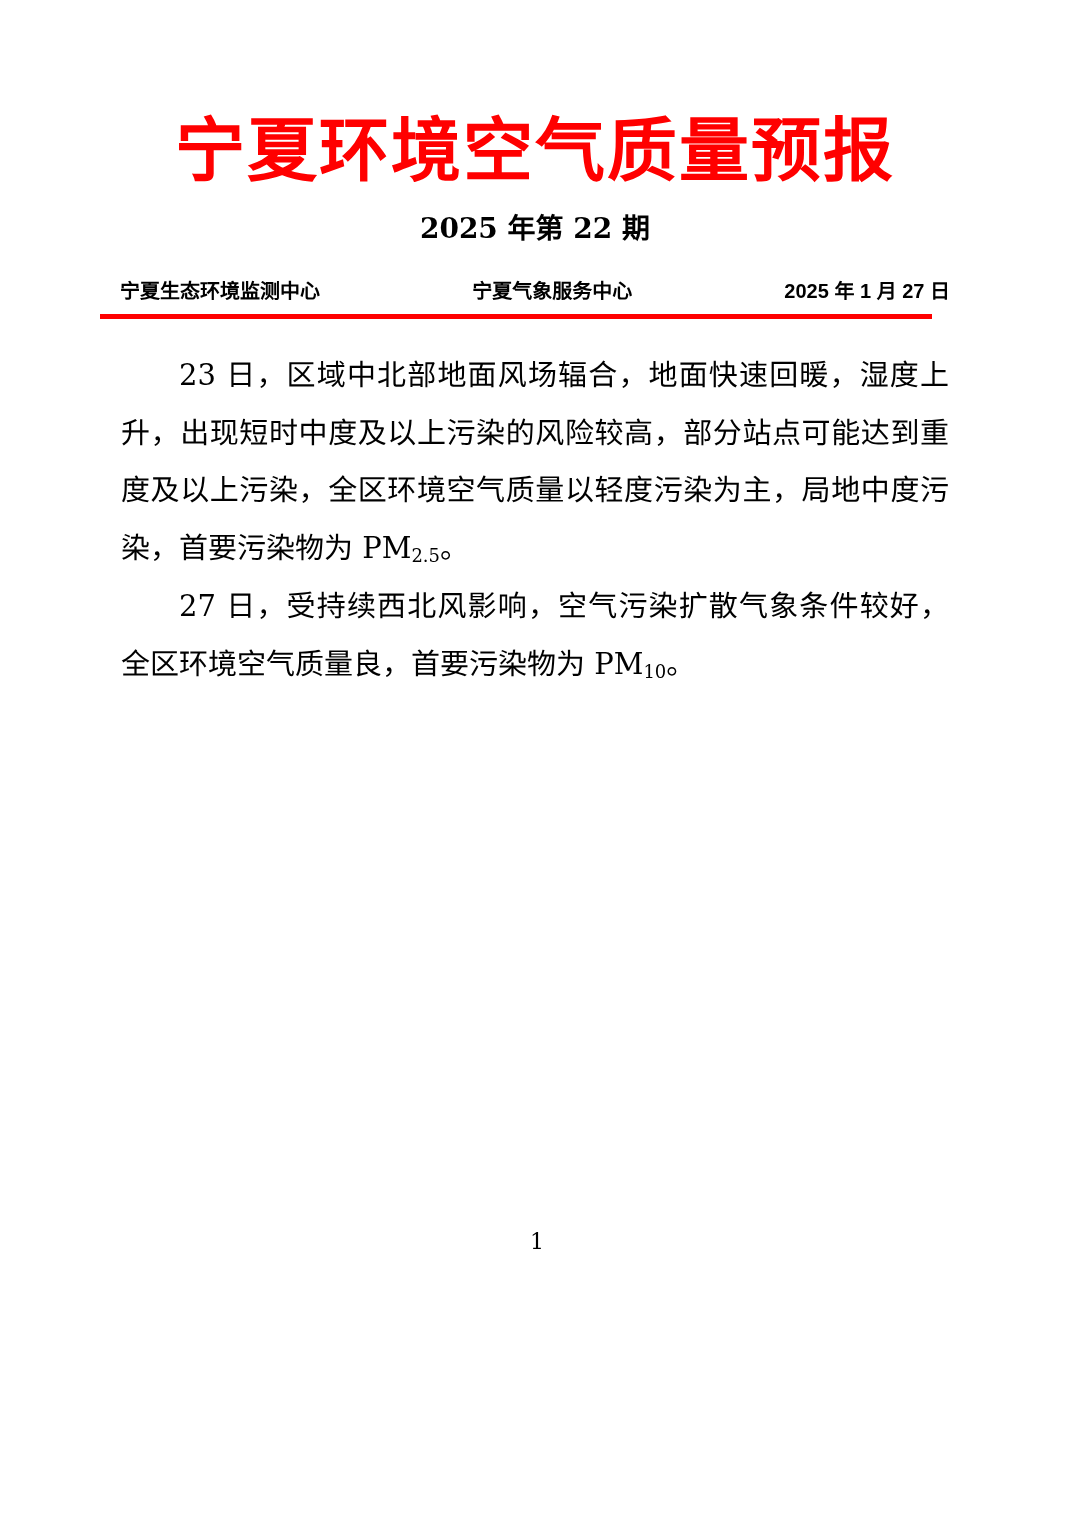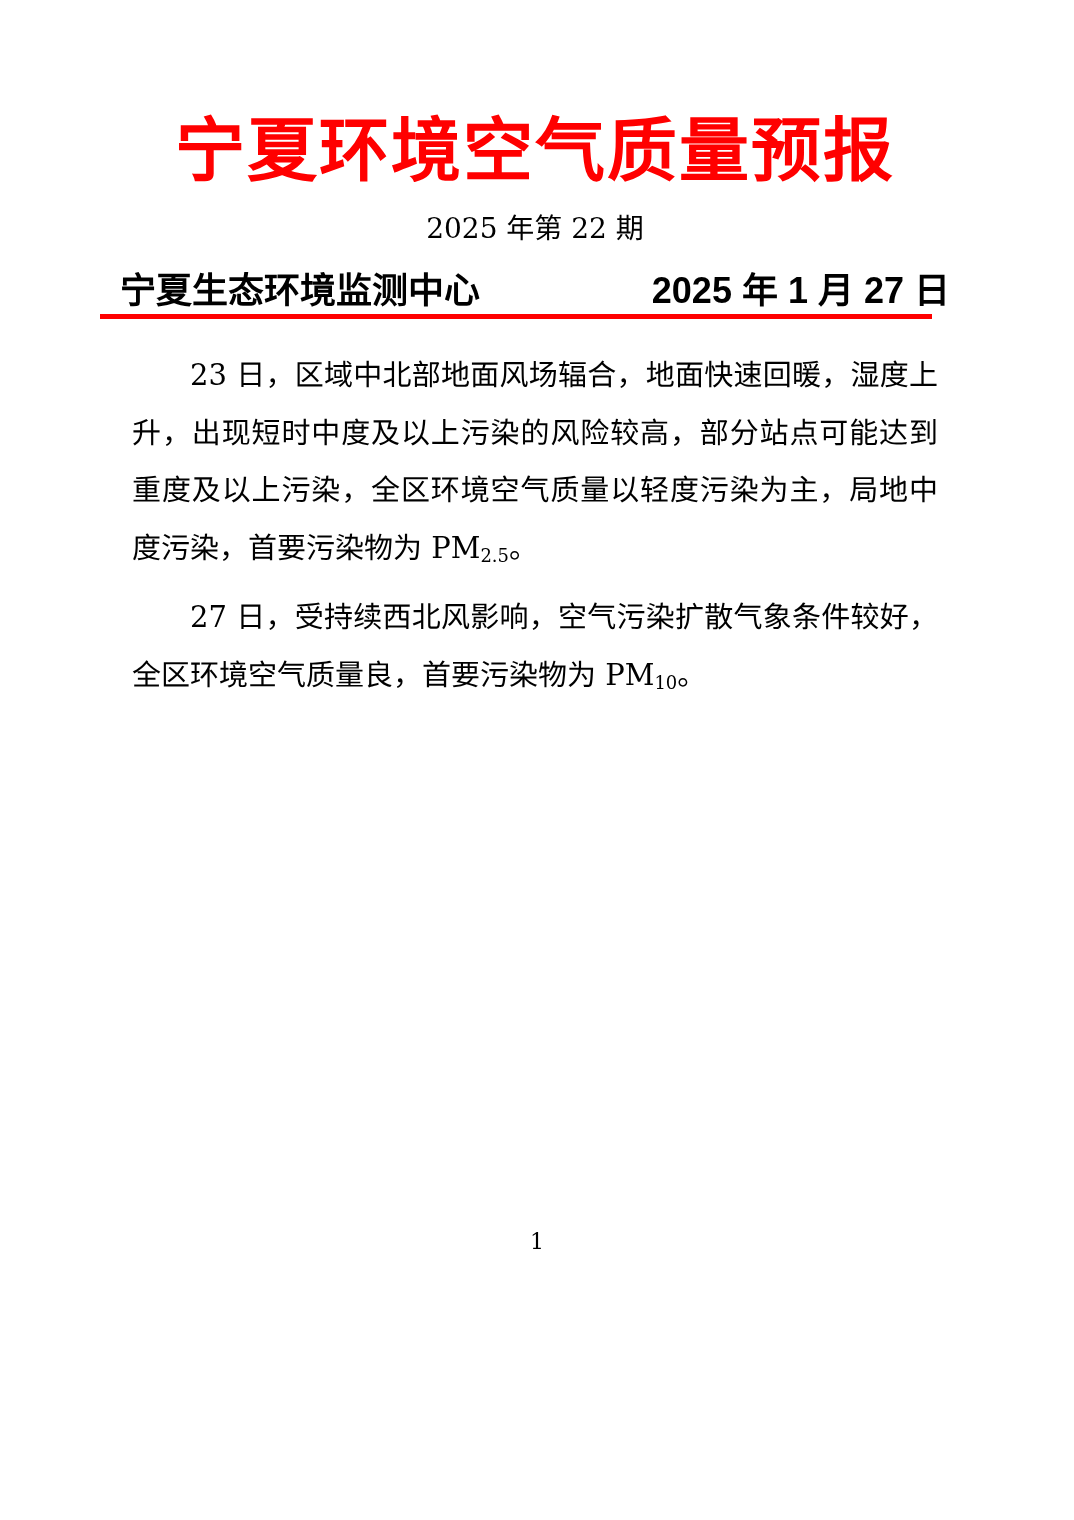--- a/index.html
+++ b/index.html
@@ -26,30 +26,30 @@
     text-align: center;
     letter-spacing: 2px;
     color: var(--accent-red, #ff0000);
     font-family: "DejaVu Serif", "Liberation Serif", serif;
   }
   .issue-line {
     margin-top: 28px;
     text-align: center;
     font-size: 28px;
     line-height: 30px;
-    font-weight: normal;
+    font-weight: bold;
   }
   .masthead {
     margin-top: 32px;
     display: flex;
     justify-content: space-between;
     align-items: baseline;
     font-family: "Liberation Sans", sans-serif;
     font-weight: bold;
-    font-size: 36px;
+    font-size: 20px;
     line-height: 30px;
   }
   .red-rule {
     margin-top: 8px;
     margin-left: -20px;
     width: 832px;
     height: 5px;
     background: var(--accent-red, #ff0000);
   }
   .section-heading {
@@ -60,21 +60,21 @@
     font-weight: bold;
     font-family: "Liberation Sans", sans-serif;
     letter-spacing: 1px;
   }
   .body-text {
     margin-top: 28px;
     font-size: 29px;
     line-height: 57.5px;
   }
   .body-text p {
-    margin: 12px;
+    margin: 1px;
     text-indent: 2em;
     text-align: justify;
     text-justify: inter-character;
   }
   .body-text sub {
     font-size: 0.62em;
     line-height: 0;
     vertical-align: -0.22em;
   }
   .page-number {
@@ -91,20 +91,21 @@
 <body>
 
 <div class="page" style="--accent-red: #ff0000;">
 
   <h1 class="doc-title">宁夏环境空气质量预报</h1>
 
   <div class="issue-line">2025 年第 22 期</div>
 
   <div class="masthead">
     <span>宁夏生态环境监测中心</span>
+    <span>宁夏气象服务中心</span>
     <span>2025 年 1 月 27 日</span>
   </div>
 
   <div class="red-rule"></div>
 
 
   <div class="body-text" id="paragraphs">
       <p>23 日，区域中北部地面风场辐合，地面快速回暖，湿度上升，出现短时中度及以上污染的风险较高，部分站点可能达到重度及以上污染，全区环境空气质量以轻度污染为主，局地中度污染，首要污染物为 PM<sub>2.5</sub>。</p>
       <p>27 日，受持续西北风影响，空气污染扩散气象条件较好，全区环境空气质量良，首要污染物为 PM<sub>10</sub>。</p>
     </div>

